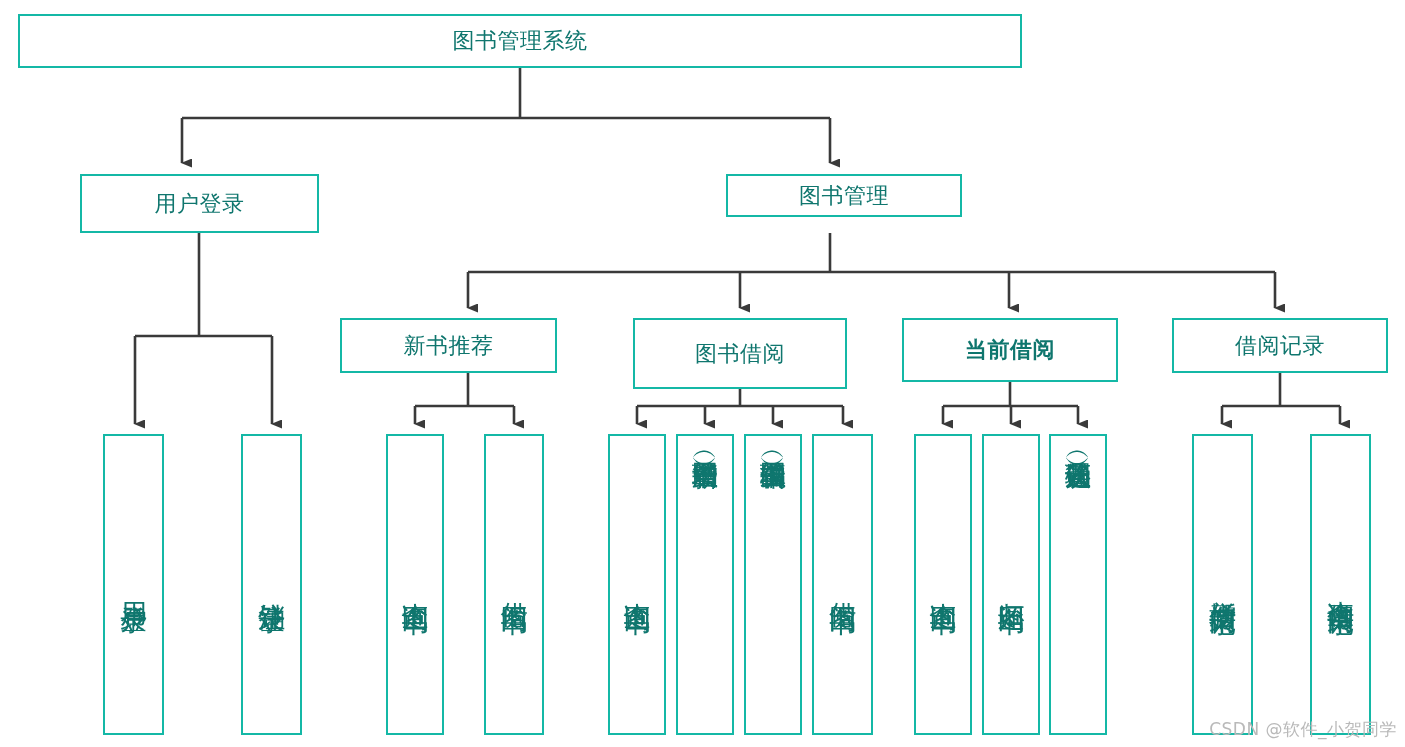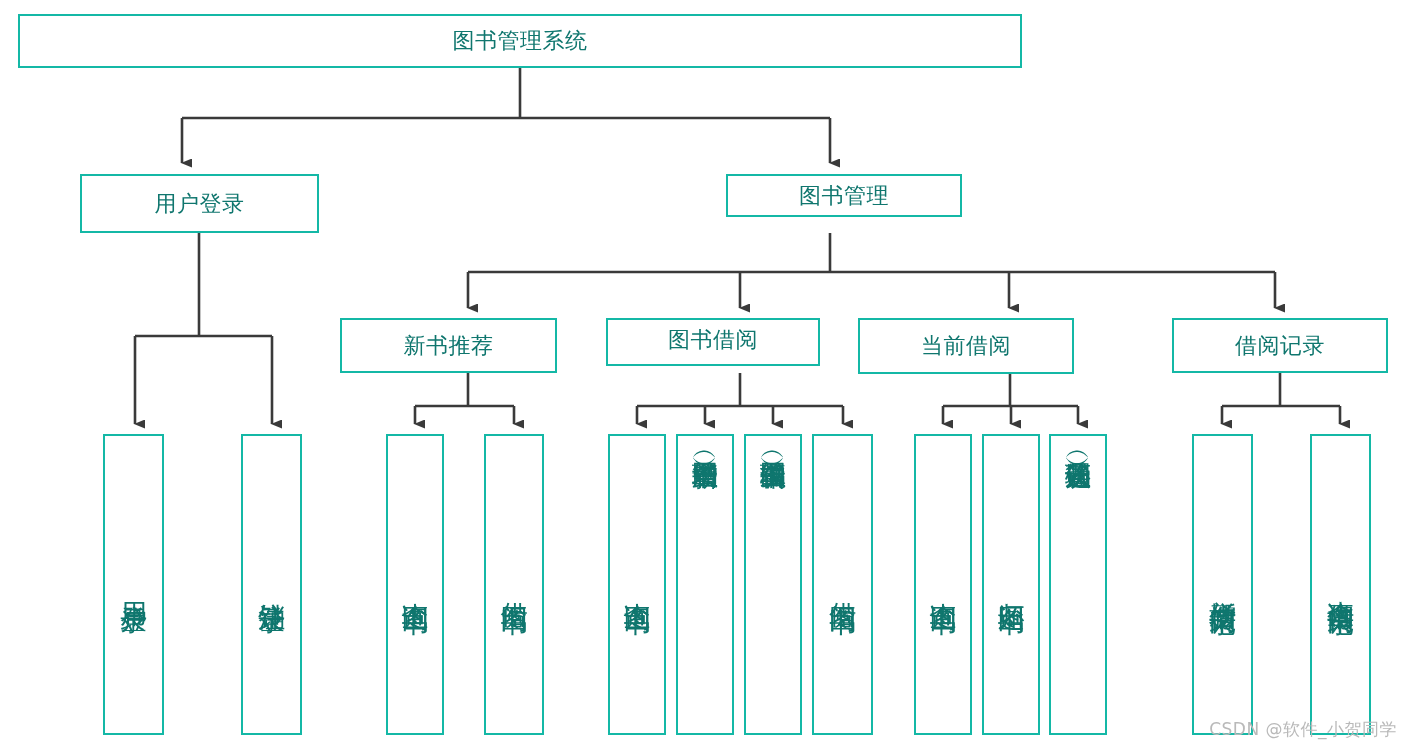--- a/index.html
+++ b/index.html
@@ -142,24 +142,24 @@
   <div class="node horiz" id="node-l2-0" style="left: 80px; top: 174px; width: 239px; height: 59px;">
     <span class="node-label">用户登录</span>
   </div>
   <div class="node horiz" id="node-l2-1" style="left: 712px; top: 174px; width: 236px; height: 43px; margin-left: 14px;">
     <span class="node-label">图书管理</span>
   </div>
 
   <div class="node horiz" id="node-l3-0" style="left: 340px; top: 318px; width: 217px; height: 55px;">
     <span class="node-label">新书推荐</span>
   </div>
-  <div class="node horiz" id="node-l3-1" style="left: 606px; top: 318px; width: 214px; height: 48px; font-family: Liberation Mono, monospace;">
+  <div class="node horiz" id="node-l3-1" style="left: 633px; top: 318px; width: 214px; height: 71px;">
     <span class="node-label">图书借阅</span>
   </div>
-  <div class="node horiz" id="node-l3-2" style="left: 858px; top: 318px; width: 216px; height: 56px;">
+  <div class="node horiz" id="node-l3-2" style="left: 902px; top: 318px; width: 216px; height: 64px; font-weight: bold;">
     <span class="node-label">当前借阅</span>
   </div>
   <div class="node horiz" id="node-l3-3" style="left: 1172px; top: 318px; width: 216px; height: 55px;">
     <span class="node-label">借阅记录</span>
   </div>
 
   <div class="node vert centered" id="node-leaf-0" style="left: 103px; top: 434px; width: 61px; height: 301px;">
     <span class="node-label">用户登录</span>
   </div>
   <div class="node vert centered" id="node-leaf-1" style="left: 241px; top: 434px; width: 61px; height: 301px;">

